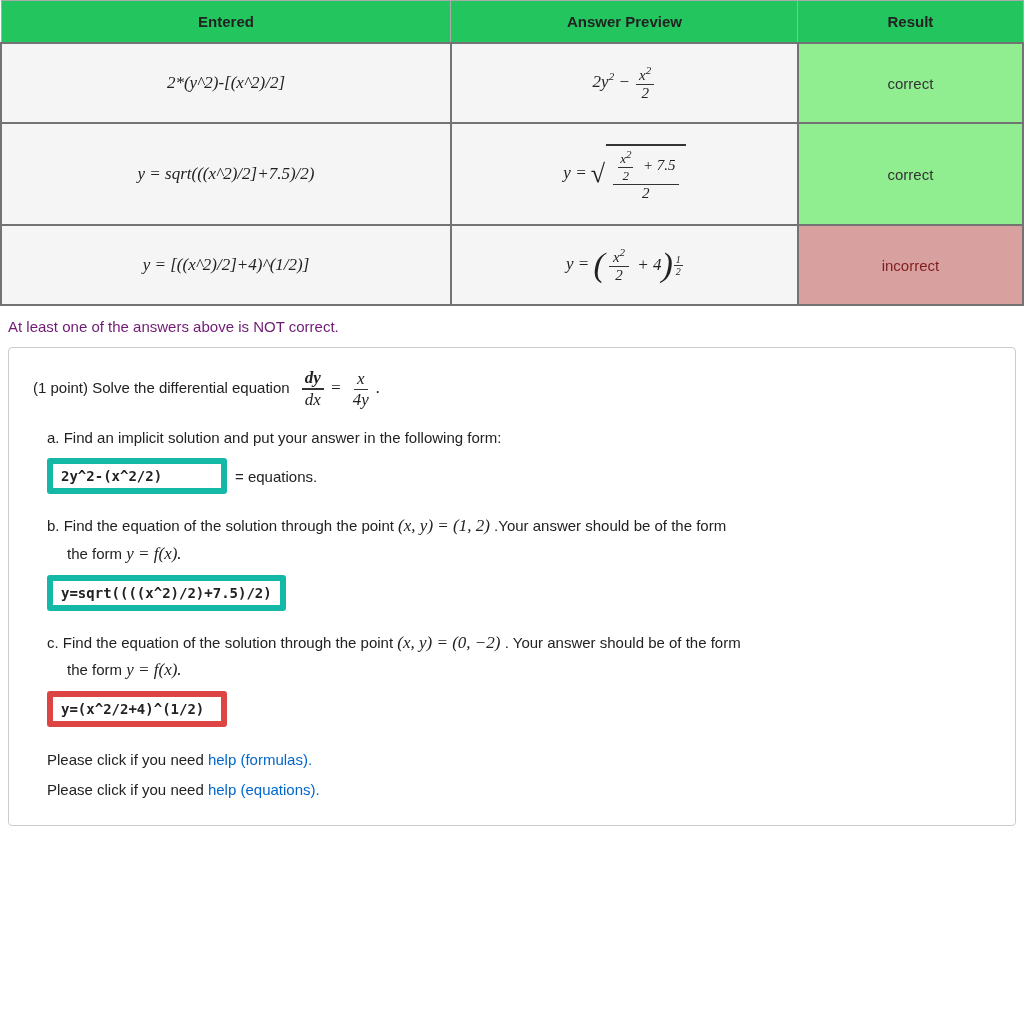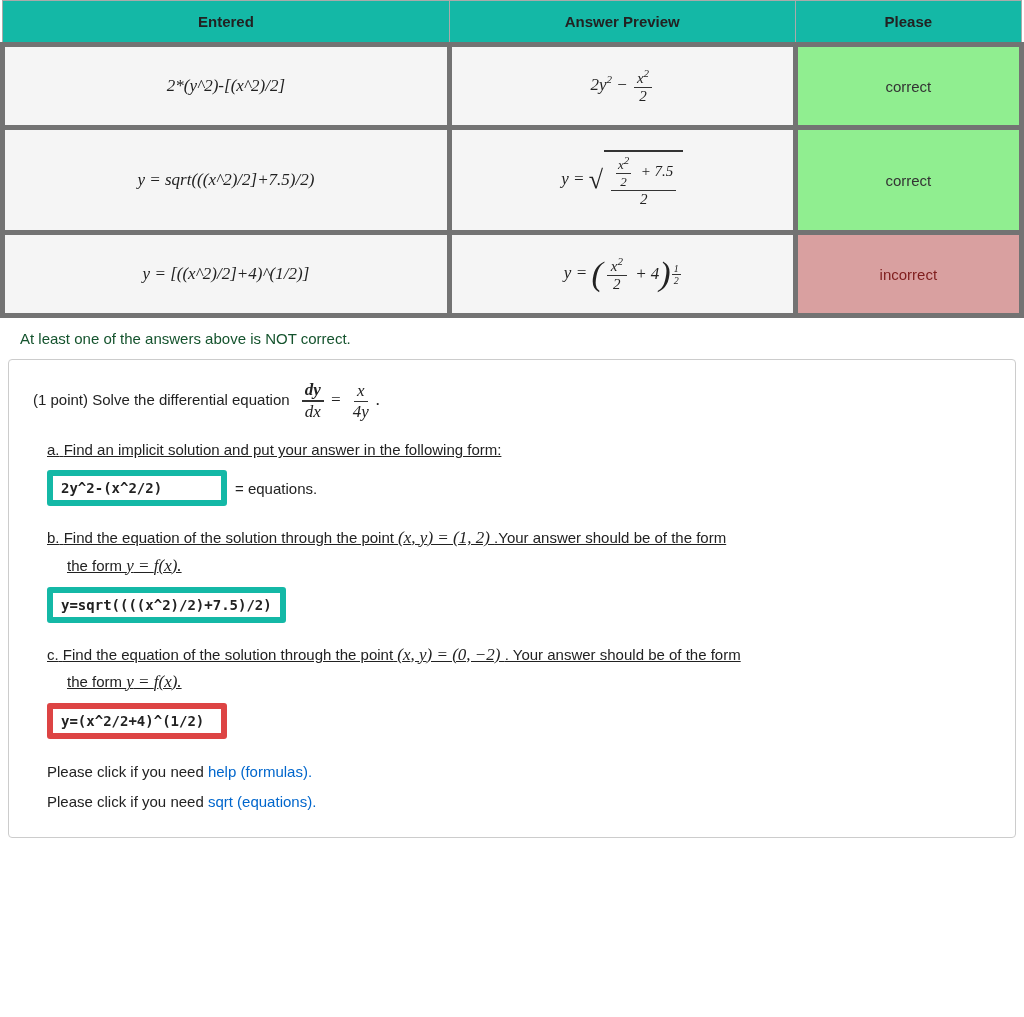--- a/index.html
+++ b/index.html
@@ -11,28 +11,28 @@
       padding: 0;
     }
 
     
     .answer-table {
       width: 100%;
       border-collapse: collapse;
       border: 1px solid #aaa;
     }
     .answer-table th {
-      background: #14b8a6;
+      background: #22c55e;
       border: 1px solid #aaa;
       padding: 12px 20px;
       font-weight: bold;
       text-align: center;
     }
     .answer-table td {
-      border: 5px solid #737373;
+      border: 2px solid #737373;
       padding: 20px 30px;
       text-align: center;
       vertical-align: middle;
       background: #f5f5f5;
     }
     .answer-table td.result-correct {
       background: #90ee90;
       color: #333;
     }
     .answer-table td.result-incorrect {
@@ -88,22 +88,22 @@
       align-items: center;
     }
 
     sup {
       font-size: 11px;
       vertical-align: super;
     }
 
     
     .status-msg {
-      color: #14532d;
-      padding: 12px 8px 12px 20px;
+      color: #701a75;
+      padding: 12px 8px 12px 8px;
       font-size: 15px;
     }
 
     
     .problem-box {
       border: 1px solid #ccc;
       border-radius: 4px;
       padding: 20px 24px;
       margin: 0 8px;
       background: #fff;
@@ -115,21 +115,20 @@
     }
 
     .problem-part {
       margin-bottom: 18px;
       margin-left: 14px;
     }
 
     .problem-part p {
       margin-bottom: 8px;
       line-height: 1.6;
-      text-decoration: underline;
     }
 
     
     .answer-input {
       display: inline-block;
       border: 6px solid #14b8a6;
       border-radius: 3px;
       padding: 4px 8px;
       font-family: monospace;
       font-size: 14px;
@@ -159,21 +158,21 @@
     }
   </style>
 </head>
 <body>
 
 <table class="answer-table">
   <thead>
     <tr>
       <th>Entered</th>
       <th>Answer Preview</th>
-      <th>Please</th>
+      <th>Result</th>
     </tr>
   </thead>
   <tbody>
 
     <tr>
       <td>
         <span class="entered-text math">2*(y^2)-[(x^2)/2]</span>
       </td>
       <td>
         
@@ -307,17 +306,17 @@
     <span class="answer-input answer-input-incorrect">y=(x^2/2+4)^(1/2)</span>
   </div>
 
   <div class="help-links">
     <div>
       <span>Please click if you need </span>
       <a class="help-link">help (formulas).</a>
     </div>
     <div>
       <span>Please click if you need </span>
-      <a class="help-link">sqrt (equations).</a>
+      <a class="help-link">help (equations).</a>
     </div>
   </div>
 
 </div>
 
 </body></html>

